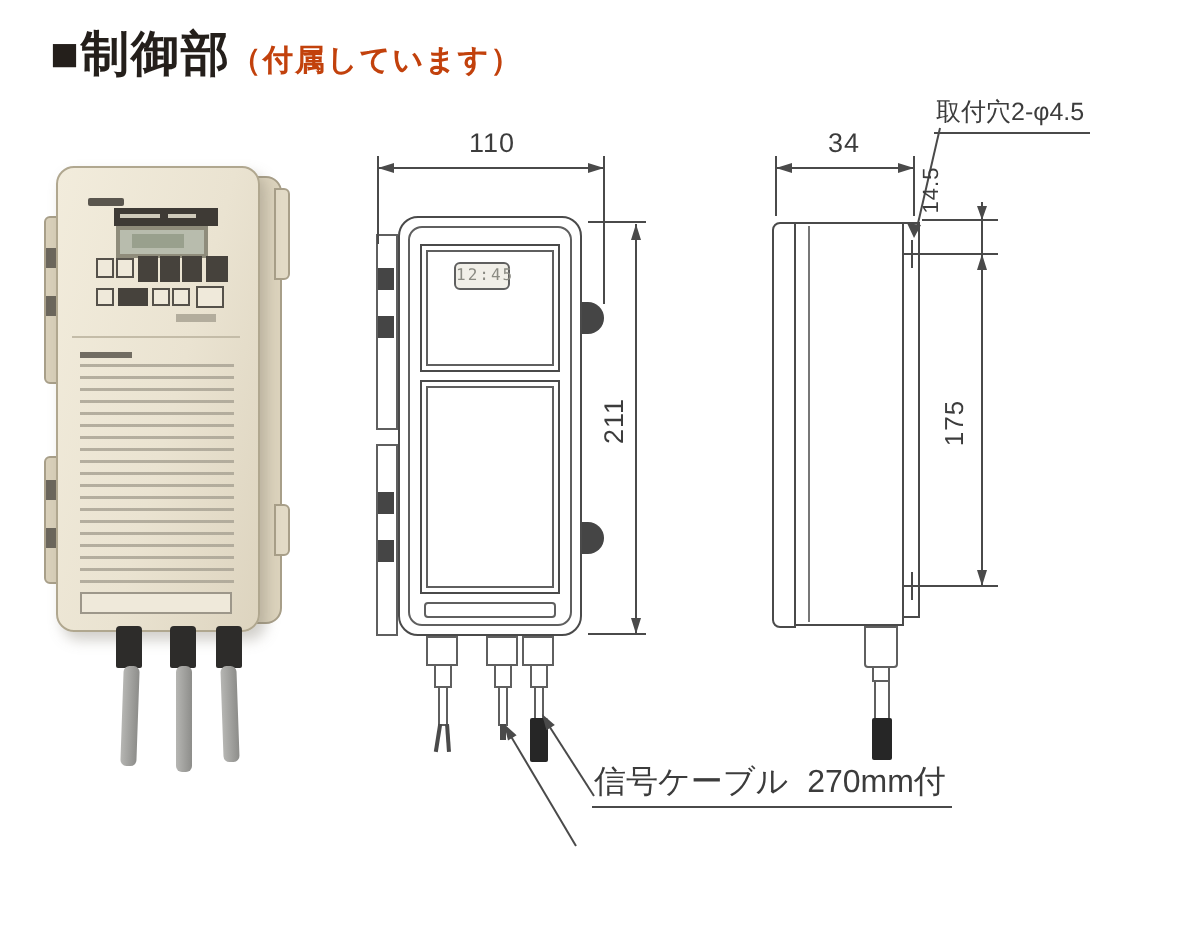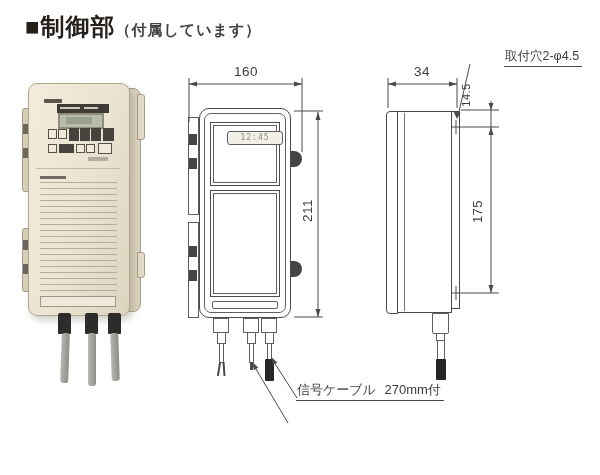--- a/index.html
+++ b/index.html
@@ -3,30 +3,30 @@
 <meta charset="utf-8">
 <style>
   html,body{margin:0;padding:0;background:#fff;}
   .canvas{position:relative;width:600px;height:475px;background:#ffffff;overflow:hidden;
           font-family:"Liberation Sans","DejaVu Sans",sans-serif;color:#2a2622;}
   .layer{position:absolute;inset:0;}
   .abs{position:absolute;}
   
   .title{position:absolute;left:25px;top:11px;white-space:nowrap;}
   .title-main{font-size:24px;font-weight:700;color:#241f1b;letter-spacing:1px;}
-  .title-sub{font-size:15px;font-weight:700;color:#404040;letter-spacing:1px;}
+  .title-sub{font-size:15px;font-weight:700;color:#c2410c;letter-spacing:1px;}
   
   .dbox{position:absolute;border:1.5px solid #4a4a4a;background:#fff;box-sizing:border-box;}
   .dthin{position:absolute;border:1px solid #5f5f5f;background:#fff;box-sizing:border-box;}
   .dark{position:absolute;background:#454545;box-sizing:border-box;}
   
   .dim{position:absolute;font-size:13.5px;color:#3c3c3c;text-align:center;letter-spacing:0.5px;}
   .vdim{transform:rotate(-90deg);}
   .note{position:absolute;font-size:12.5px;color:#3c3c3c;white-space:pre;border-bottom:1.2px solid #4a4a4a;padding:0 3px 1px 1px;word-spacing:5px;}
-  .cablelabel{font-size:13px;}
+  .cablelabel{font-size:16px;}
   
   .photo-face{position:absolute;border:1px solid #b0a78f;border-radius:9px;
      background:linear-gradient(105deg,#f2ecdc 0%,#eae3d1 55%,#ddd4bf 100%);
      box-shadow:3px 4px 7px rgba(120,115,100,0.35);}
   .beige-part{position:absolute;background:#d9d0ba;border:1px solid #a89f89;box-sizing:border-box;}
   .textlines{position:absolute;opacity:.85;
      background:repeating-linear-gradient(180deg,#aaa495 0 1.5px,rgba(0,0,0,0) 1.5px 6px);}
   svg{position:absolute;left:0;top:0;pointer-events:none;}
 </style>
 </head>
@@ -98,21 +98,21 @@
     <div class="dark" style="left:189px;top:246px;width:8px;height:11px;"></div>
     <div class="dark" style="left:189px;top:270px;width:8px;height:11px;"></div>
 
     <div class="dark" style="left:290px;top:151px;width:12px;height:16px;border-radius:0 8px 8px 0;"></div>
     <div class="dark" style="left:290px;top:261px;width:12px;height:16px;border-radius:0 8px 8px 0;"></div>
 
     <div class="dbox" style="left:199px;top:108px;width:92px;height:210px;border-radius:10px;"></div>
     <div class="dthin" style="left:204px;top:113px;width:82px;height:200px;border-radius:7px;"></div>
     <div class="dbox" style="left:210px;top:122px;width:70px;height:64px;"></div>
     <div class="dthin" style="left:213px;top:125px;width:64px;height:58px;"></div>
-    <div class="dthin" style="left:227px;top:131px;width:56px;height:14px;border-radius:3px;background:#f1efe8;font-family:'DejaVu Sans Mono',monospace;font-size:8px;line-height:12px;text-align:center;color:#8b8b83;letter-spacing:1px;">12:45</div>
+    <div class="dthin" style="left:227px;top:131px;width:28px;height:14px;border-radius:3px;background:#f1efe8;font-family:'DejaVu Sans Mono',monospace;font-size:8px;line-height:12px;text-align:center;color:#8b8b83;letter-spacing:1px;">12:45</div>
     <div class="dbox" style="left:210px;top:190px;width:70px;height:107px;"></div>
     <div class="dthin" style="left:213px;top:193px;width:64px;height:101px;"></div>
     <div class="dthin" style="left:212px;top:301px;width:66px;height:8px;border-radius:2px;"></div>
 
     <div class="dthin" style="left:213px;top:318px;width:16px;height:15px;"></div>
     <div class="dthin" style="left:217px;top:332px;width:9px;height:12px;"></div>
     <div class="dthin" style="left:219px;top:343px;width:5px;height:20px;"></div>
     <div class="abs" style="left:218px;top:362px;width:2px;height:14px;background:#4a4a4a;transform:rotate(9deg);"></div>
     <div class="abs" style="left:223px;top:362px;width:2px;height:14px;background:#4a4a4a;transform:rotate(-4deg);"></div>
     <div class="dthin" style="left:243px;top:318px;width:16px;height:15px;"></div>
@@ -188,22 +188,22 @@
 
       <polygon points="457,119 453.5,111.5 460.5,112.5"></polygon>
 
       <polygon points="271,357 277.4,362.5 273.2,365.1"></polygon>
 
       <polygon points="252,362 258.3,367.6 254,370.2"></polygon>
     </g>
   </svg>
 
   <div class="layer">
-    <div class="dim" style="left:227px;top:64px;width:38px;">160</div>
+    <div class="dim" style="left:227px;top:64px;width:38px;">110</div>
     <div class="dim vdim" style="left:288px;top:203px;width:38px;">211</div>
     <div class="dim" style="left:407px;top:64px;width:30px;">34</div>
     <div class="dim vdim" style="left:448px;top:89px;width:36px;font-size:11px;">14.5</div>
     <div class="dim vdim" style="left:459px;top:204px;width:36px;font-size:13px;">175</div>
-    <div class="note" style="left:467px;top:48px;margin-left:37px;">取付穴2-φ4.5</div>
+    <div class="note" style="left:467px;top:48px;">取付穴2-φ4.5</div>
     <div class="note cablelabel" style="left:296px;top:381px;">信号ケーブル 270mm付</div>
   </div>
 
 </div>
 
 </body></html>

